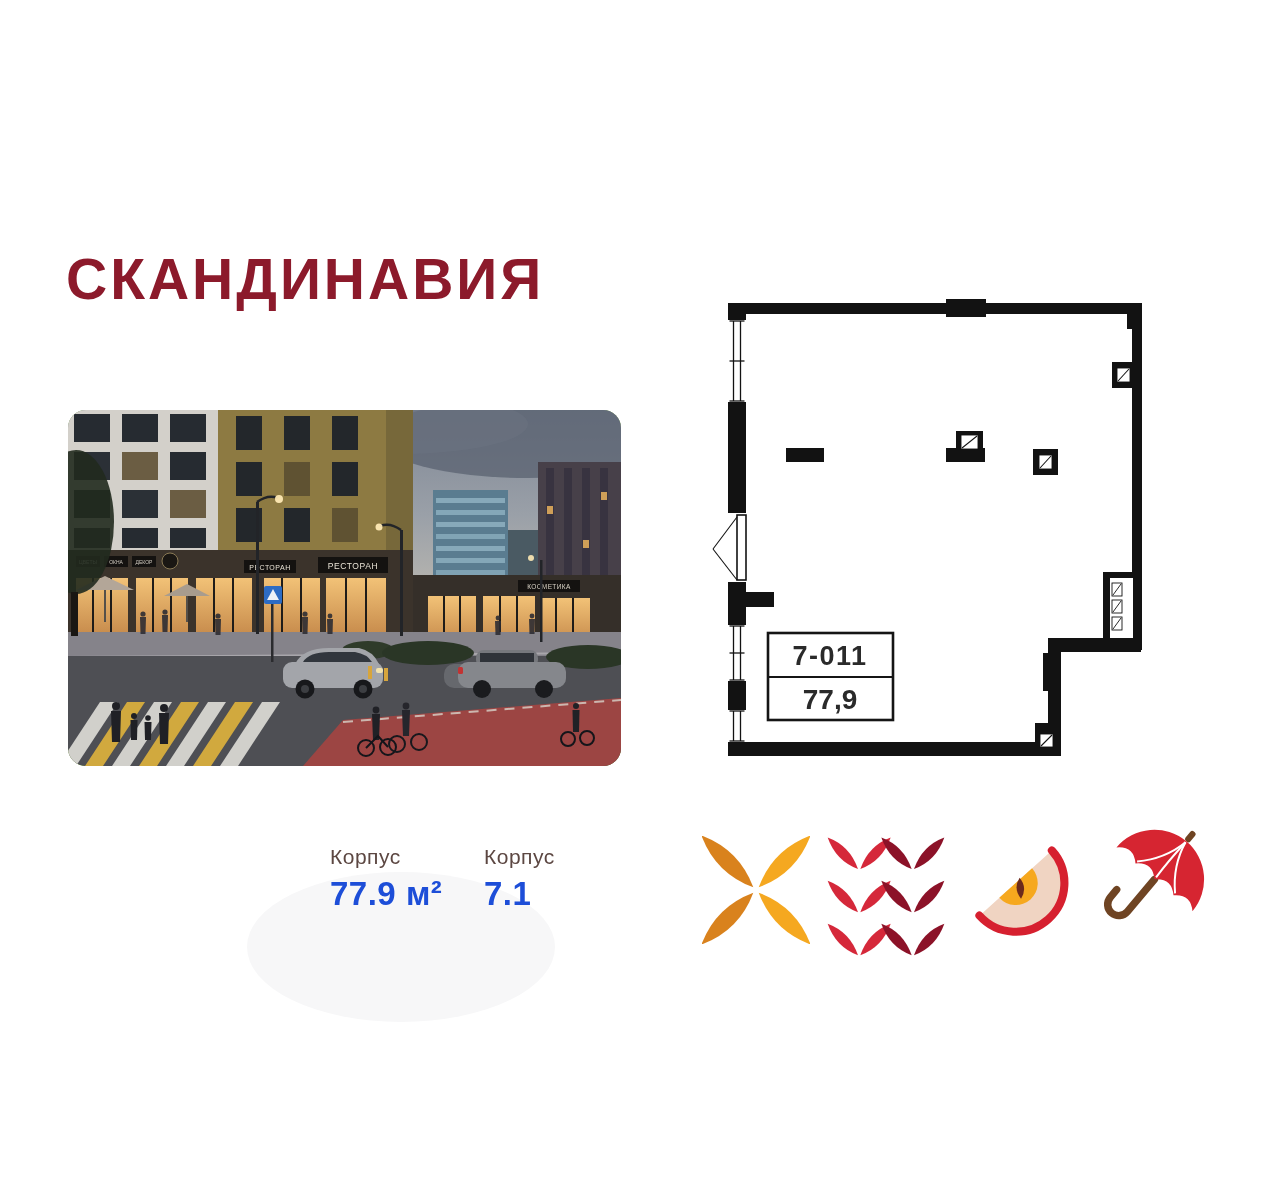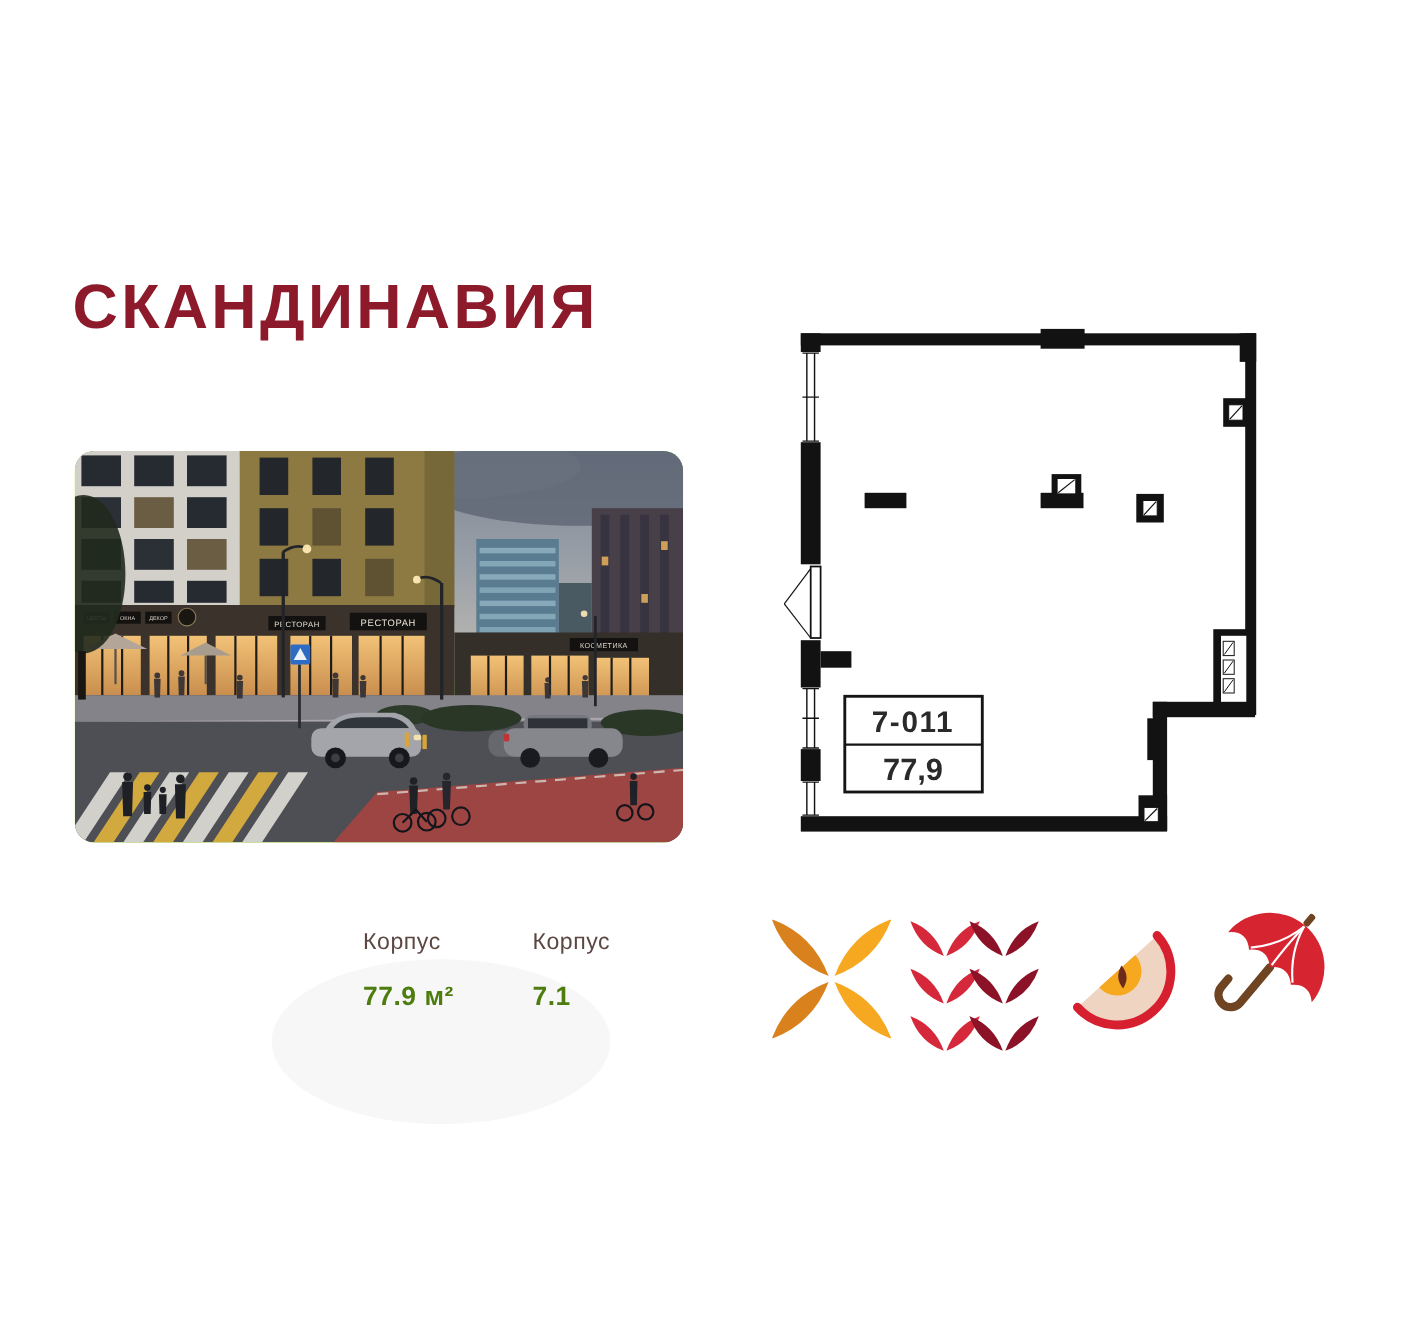--- a/index.html
+++ b/index.html
@@ -21,21 +21,21 @@
   .logo span{color:#ffffff;font-size:48px;font-weight:700;letter-spacing:-2px;
         white-space:nowrap;}
 
   .stats-blob{position:absolute;left:247px;top:872px;width:308px;height:150px;
         background:#f7f7f8;border-radius:50%;}
 
   .stat{position:absolute;}
   .stat-area{left:330px;top:845px;}
   .stat-korpus{left:484px;top:845px;}
   .stat-label{font-size:21px;color:#5C4742;letter-spacing:.5px;}
-  .stat-value{font-size:24px;font-weight:700;color:#4d7c0f;margin-top:24px;
+  .stat-value{font-size:33px;font-weight:700;color:#1d4ed8;margin-top:6px;
         letter-spacing:.5px;}
 
   .floorplan{position:absolute;left:712px;top:290px;}
   .licon{position:absolute;}
   .icon-pinwheel{left:702px;top:836px;}
   .icon-leaves{left:826px;top:834px;}
   .icon-apple{left:960px;top:830px;}
   .icon-umbrella{left:1090px;top:822px;}
 </style>
 </head>

